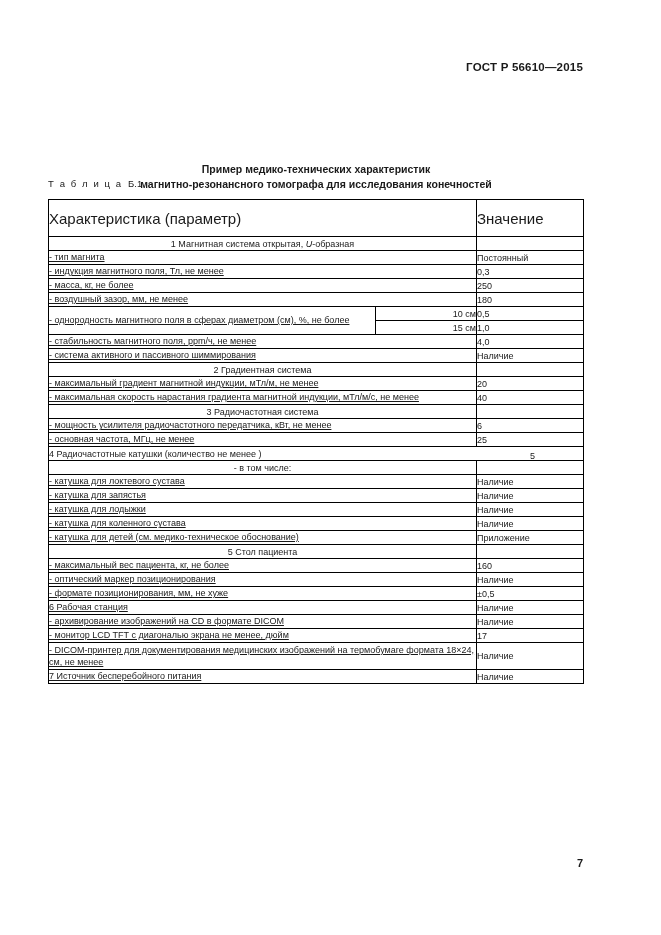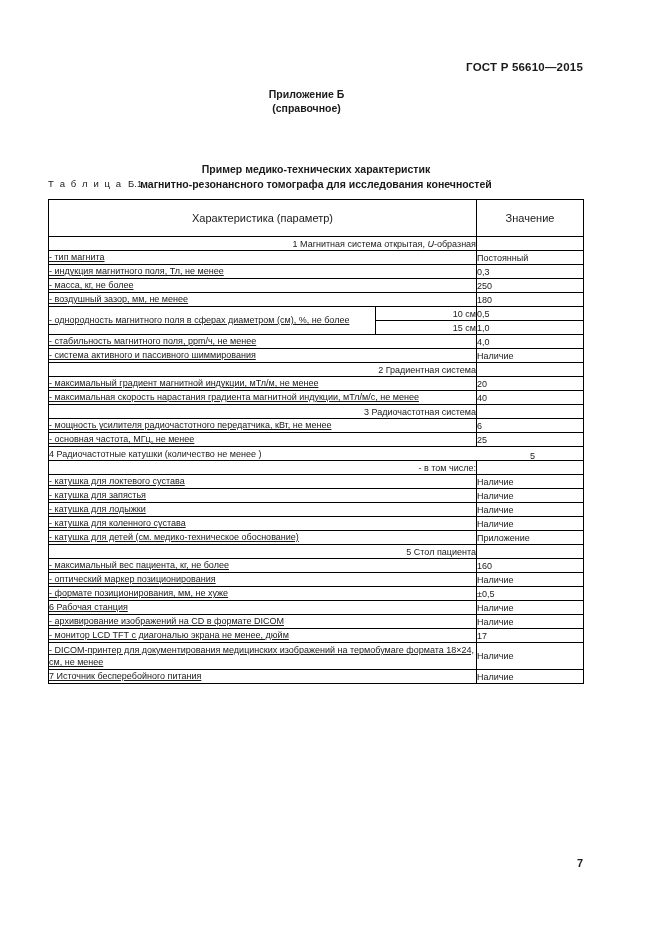--- a/index.html
+++ b/index.html
@@ -91,42 +91,42 @@
     padding: 0;
     vertical-align: middle;
     font-weight: normal;
   }
   .c-param   { width: 327px; }
   .c-sub     { width: 101px; }
   .c-value   { width: 107px; }
 
   .hdr th {
     height: 36px;
-    text-align: center;
-    font-size: 11px;
+    text-align: left;
+    font-size: 15px;
   }
   td.param {
     text-align: left;
     padding: 4px 6px 4px 7px;
     line-height: 12.5px;
     text-decoration: underline;
   }
   td.val {
     text-align: left;
     padding: 4px 4px;
   }
   td.sub {
     text-align: right;
     padding: 4px 4px;
   }
   tr.r td { height: 13px; }
   tr.r2 td { height: 26px; }
 
   td.section {
-    text-align: right;
+    text-align: center;
     padding: 4px 6px 4px 7px;
   }
   
   td.fullrow {
     text-align: left;
     padding: 4px 7px;
     position: relative;
   }
   td.fullrow .fr-val {
     position: absolute;
@@ -144,24 +144,20 @@
     font-weight: bold;
   }
 </style>
 </head>
 <body>
 
 <div class="page">
 
   <div class="doc-header">ГОСТ Р 56610—2015</div>
 
-  <div class="annex-block">
-    <div class="line1">Приложение Б</div>
-    <div class="line2">(справочное)</div>
-  </div>
 
   <div class="doc-title">
     <div>Пример медико-технических характеристик</div>
     <div>магнитно-резонансного томографа для исследования конечностей</div>
   </div>
 
   <div class="table-label">
     <span>Т а б л и ц а</span><span class="tl-num">&nbsp;&nbsp;</span><span class="tl-num">Б.1</span>
   </div>
 

